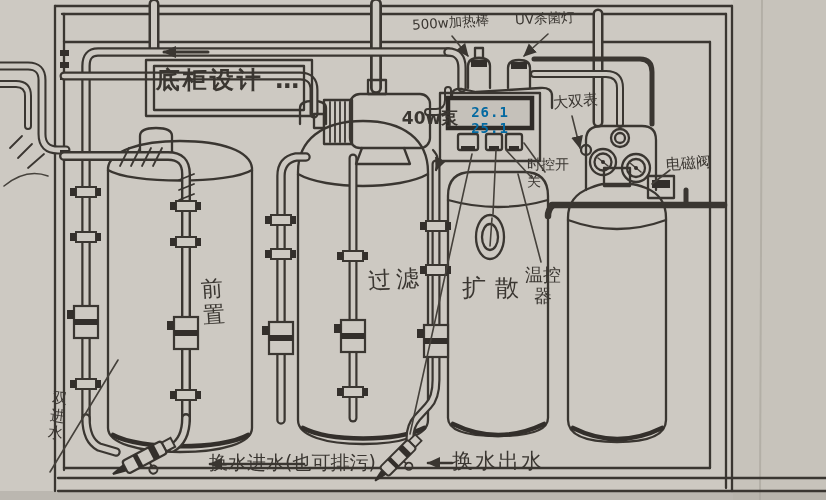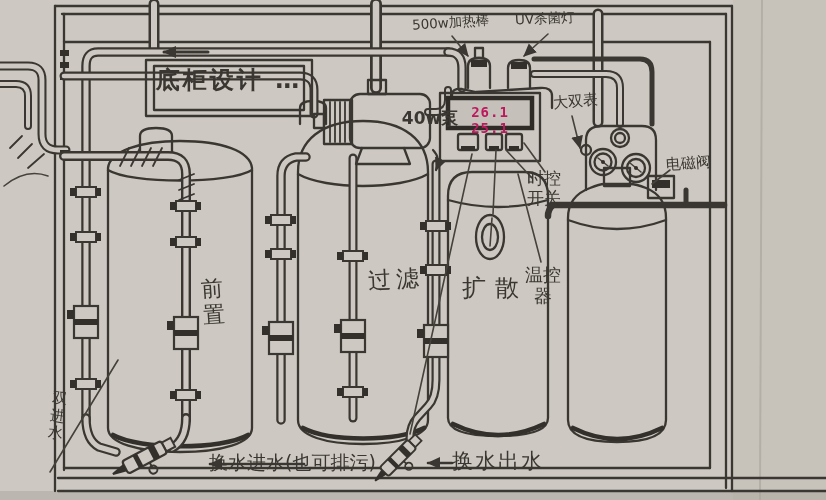--- a/index.html
+++ b/index.html
@@ -9,21 +9,21 @@
   .lbl{position:absolute;color:#3a3631;line-height:1.18;white-space:pre-line;}
   .nw{white-space:nowrap;}
   .po{fill:none;stroke:#3a3631;stroke-linecap:round;stroke-linejoin:round;}
   .pi{fill:none;stroke:#cdc9c2;stroke-linecap:round;stroke-linejoin:round;}
   .ln{fill:none;stroke:#3a3631;stroke-width:2.3;stroke-linecap:round;stroke-linejoin:round;}
   .lnh{fill:none;stroke:#332f2b;stroke-width:4.6;stroke-linecap:round;stroke-linejoin:round;}
   .tl{fill:none;stroke:#45413b;stroke-width:1.6;stroke-linecap:round;}
   .dk{fill:#332f2b;stroke:none;}
   .hat{stroke:#3a3631;stroke-width:1.8;stroke-linecap:round;}
   .digits{position:absolute;font-family:"DejaVu Sans Mono",monospace;font-weight:bold;
-          letter-spacing:1px;color:#be185d;text-align:center;}
+          letter-spacing:1px;color:#0369a1;text-align:center;}
   .title-box{position:absolute;display:flex;align-items:center;justify-content:center;
              font-weight:bold;letter-spacing:3px;}
 </style>
 </head>
 <body>
 
 <div id="stage">
 
 <svg width="826" height="500" viewBox="0 0 826 500">
   <defs>
@@ -266,21 +266,21 @@
 <div class="lbl title-box" style="left:154px;top:66px;width:150px;height:28px;font-size:24px;">底柜设计 …</div>
 
 <div class="lbl nw" style="left:412px;top:15px;font-size:13.5px;transform:rotate(-4deg);">500w加热棒</div>
 
 <div class="lbl nw" style="left:515px;top:11px;font-size:13.5px;transform:rotate(-3deg);">UV杀菌灯</div>
 
 <div class="lbl nw" style="left:354px;top:108px;width:74px;text-align:center;font-size:17px;font-weight:bold;margin-left:39px;">40w泵</div>
 
 <div class="digits" style="left:452px;top:104px;width:76px;font-size:14px;">26.1 25.1</div>
 
-<div class="lbl" style="left:527px;top:168px;width:42px;font-size:17px;">时控开关</div>
+<div class="lbl" style="left:527px;top:156px;width:42px;font-size:14px;">时控开关</div>
 
 <div class="lbl nw" style="left:553px;top:93px;font-size:15px;transform:rotate(-5deg);">大双表</div>
 
 <div class="lbl nw" style="left:666px;top:155px;font-size:15px;transform:rotate(-4deg);">电磁阀</div>
 
 <div class="lbl" style="left:202px;top:276px;width:24px;font-size:22px;transform:rotate(-4deg);">前置</div>
 
 <div class="lbl nw" style="left:368px;top:266px;font-size:23px;letter-spacing:5px;transform:rotate(-3deg);">过滤</div>
 
 <div class="lbl nw" style="left:462px;top:274px;font-size:24px;letter-spacing:9px;">扩散</div>

